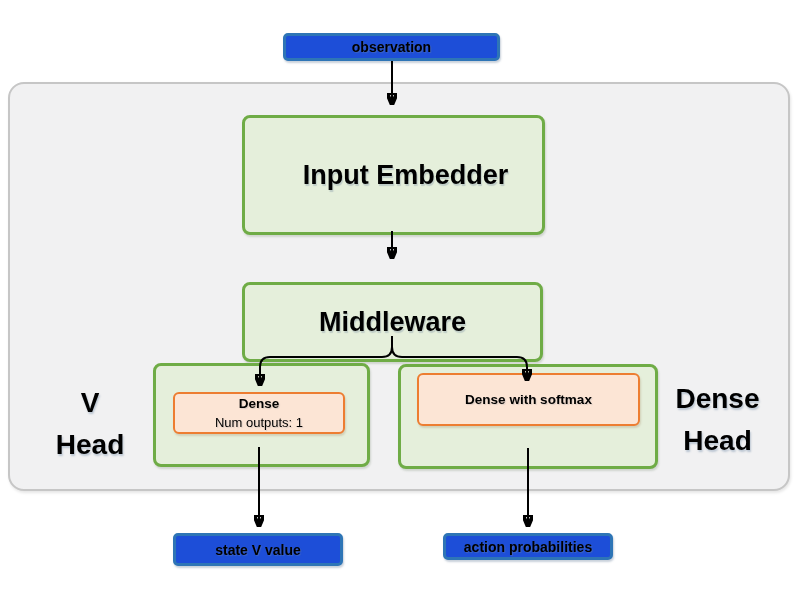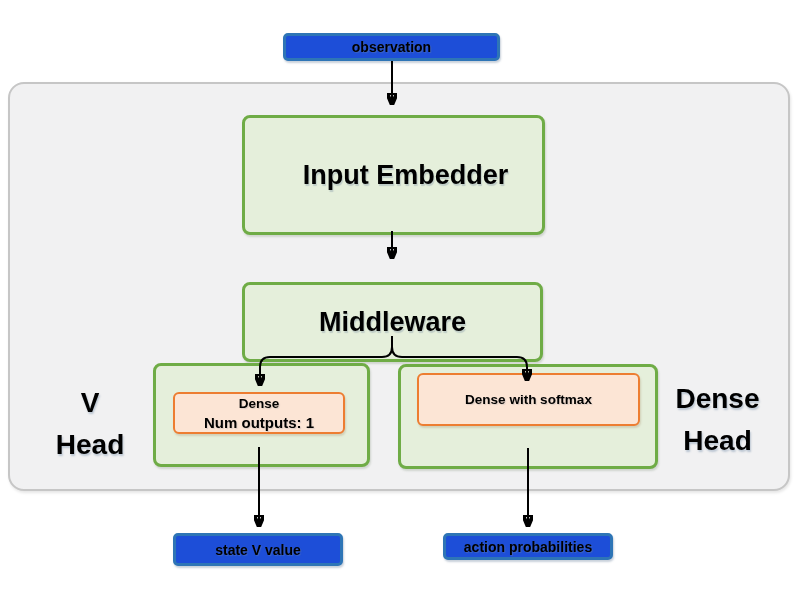--- a/index.html
+++ b/index.html
@@ -30,21 +30,21 @@
   }
   .green-title { font-size: 27px; text-shadow: 1px 2px 1px rgba(120,140,160,0.35); }
 
   .orange-box {
     background: #fce5d5; border: 2.5px solid #ed7d31; border-radius: 6px;
     flex-direction: column; color: #000;
     box-shadow: 1px 2px 2px rgba(120,70,30,0.18);
     text-shadow: 1px 1px 1px rgba(150,150,160,0.3);
   }
   .orange-box .t1 { font-weight: bold; font-size: 13.5px; line-height: 19px; }
-  .orange-box .t2 { font-weight: bold; font-size: 15px; line-height: 19px; }
+  .orange-box .t2 { font-weight: normal; font-size: 13px; line-height: 19px; }
 
   .head-label {
     position: absolute; text-align: center; font-weight: bold; font-size: 28px;
     line-height: 42px; color: #000;
     text-shadow: 1px 2px 2px rgba(120,145,170,0.45);
   }
 
   svg.arrows { position: absolute; left: 0; top: 0; width: 800px; height: 600px; pointer-events: none; }
   svg.arrows path { stroke: #000; stroke-width: 2; fill: none; }
 </style>

